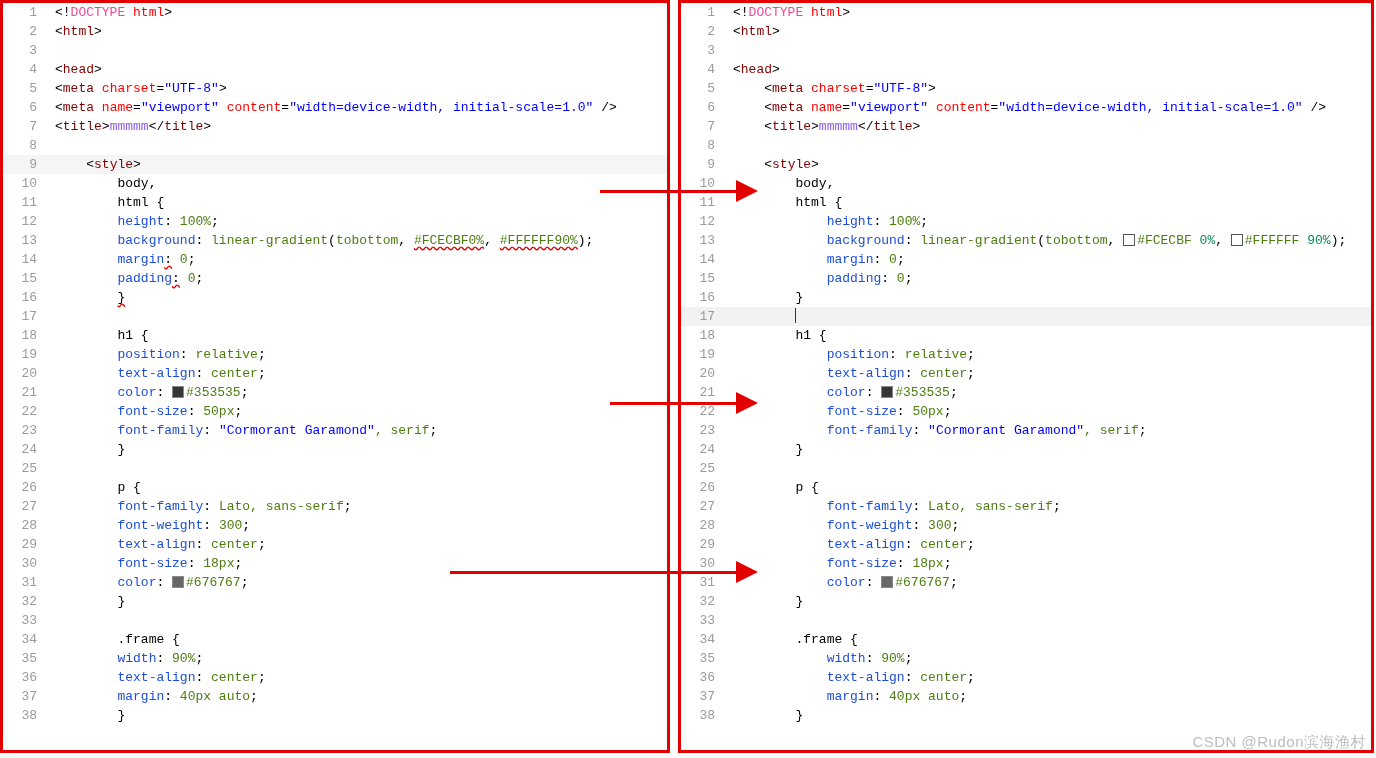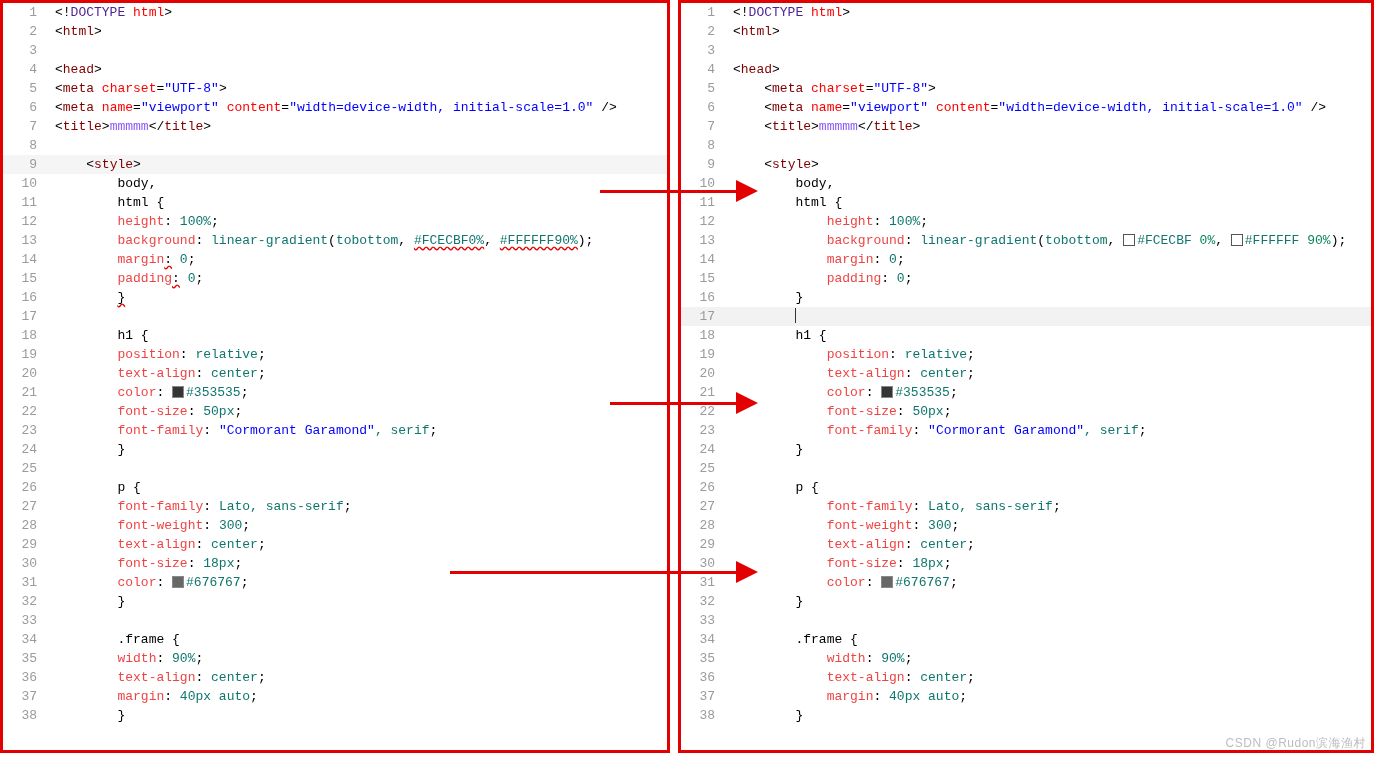--- a/index.html
+++ b/index.html
@@ -31,26 +31,26 @@
     }
     .line {
       display: flex;
       height: 19px;
       line-height: 19px;
       white-space: pre;
     }
     .line.hl { background: #f5f5f5; }
     .line.hl17 { background: #f2f2f2; }
     .code { flex: 1; padding-left: 4px; }
-    .c-doc { color: #4c1d95; }
+    .c-doc { color: #ec4899; }
     .c-tag { color: #800000; }
     .c-attr { color: #ff0000; }
     .c-str { color: #0000ff; }
-    .c-prop { color: #ef4444; }
-    .c-val { color: #0f766e; }
+    .c-prop { color: #1d4ed8; }
+    .c-val { color: #4d7c0f; }
     .c-num { color: #098658; }
     .c-sel { color: #000000; }
     .c-pun { color: #000; }
     .c-txt { color: #8b5cf6; }
     .swatch {
       display: inline-block;
       width: 12px;
       height: 12px;
       border: 1px solid #888;
       vertical-align: -2px;
@@ -83,21 +83,21 @@
       border-bottom: 11px solid transparent;
       border-left: 22px solid #e30000;
       top: 0;
     }
     .watermark {
       position: absolute;
       right: 10px;
       bottom: 6px;
       color: #bdbdbd;
       font-family: Arial, sans-serif;
-      font-size: 12px;
+      font-size: 15px;
       letter-spacing: 0.5px;
     }
     .cursor {
       display:inline-block;
       width:1px;
       height:15px;
       background:#333;
       vertical-align:-3px;
     }
   </style>

